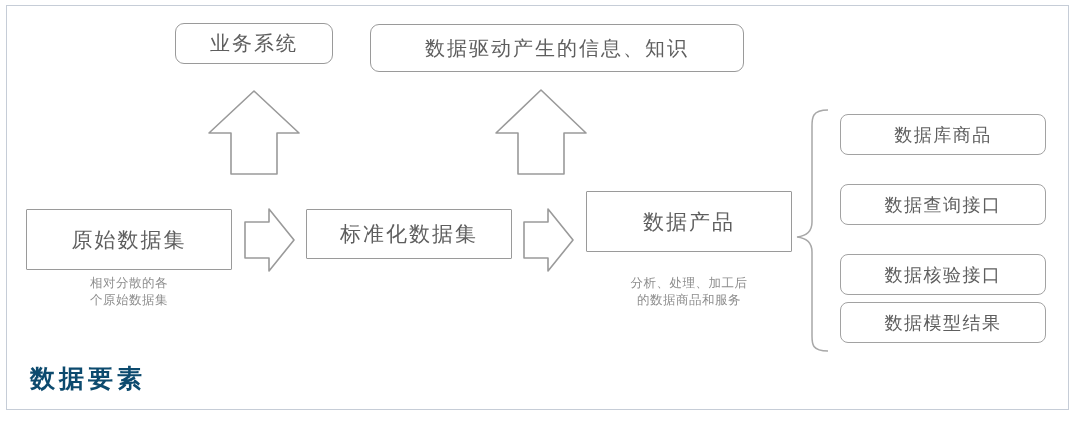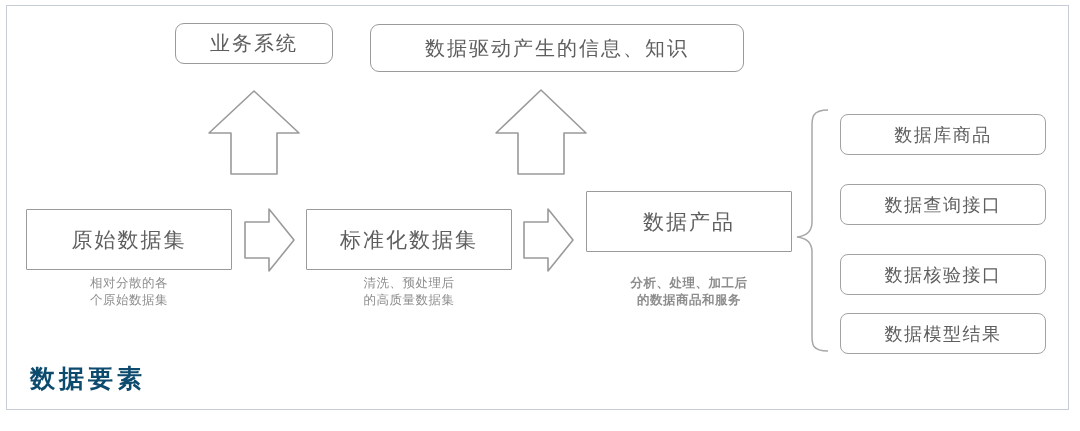--- a/index.html
+++ b/index.html
@@ -142,43 +142,41 @@
   <div class="rbox top" style="left:370px; top:24px; width:374px; height:48px;">
     <span>数据驱动产生的信息、知识</span>
   </div>
 
   <div class="rbox main" style="left:26px; top:209px; width:206px; height:61px;">
     <span>原始数据集</span>
   </div>
   <div class="caption" style="left:26px; top:274px; width:206px;text-align:center;">相对分散的各
 个原始数据集</div>
 
-  <div class="rbox main" style="left:306px; top:209px; width:206px; height:61px;">
+  <div class="rbox main" style="left:306px; top:209px; width:206px; height:50px;">
     <span>标准化数据集</span>
   </div>
-  <div class="caption" style="left:306px; top:274px; width:206px;">清洗、预处理后
-的高质量数据集</div>
 
   <div class="rbox main" style="left:586px; top:191px; width:206px; height:61px;">
     <span>数据产品</span>
   </div>
-  <div class="caption" style="left:578px; top:274px; width:222px;font-weight:bold;">分析、处理、加工后
+  <div class="caption" style="left:578px; top:274px; width:222px;">分析、处理、加工后
 的数据商品和服务</div>
 
   <div class="rbox side" style="left:840px; top:114px; width:206px; height:41px;">
     <span>数据库商品</span>
   </div>
 
   <div class="rbox side" style="left:840px; top:254px; width:206px; height:41px;">
     <span>数据核验接口</span>
   </div>
 
   <div class="rbox side" style="left:840px; top:184px; width:206px; height:41px;">
     <span>数据查询接口</span>
   </div>
 
-  <div class="rbox side" style="left:840px; top:313px; width:206px; height:41px;">
+  <div class="rbox side" style="left:840px; top:302px; width:206px; height:41px;">
     <span>数据模型结果</span>
   </div>
 
   <div class="footer-label">数据要素</div>
 
 </div>
 
 </body></html>

